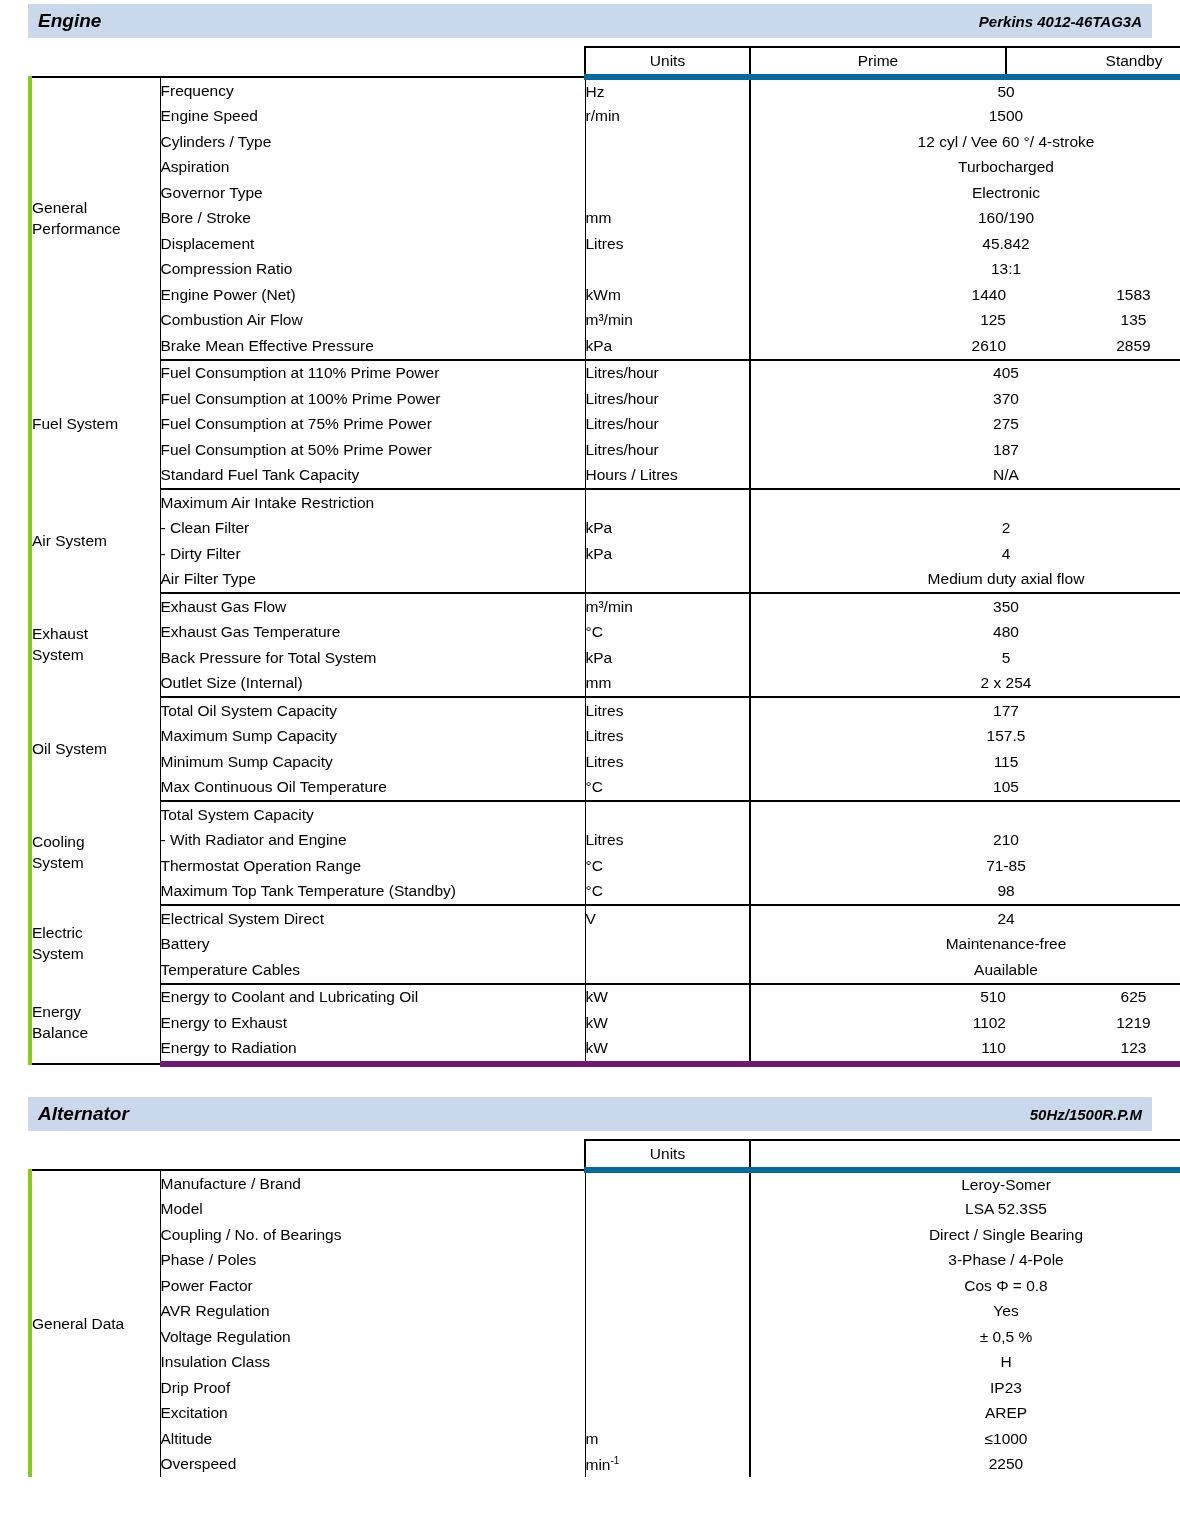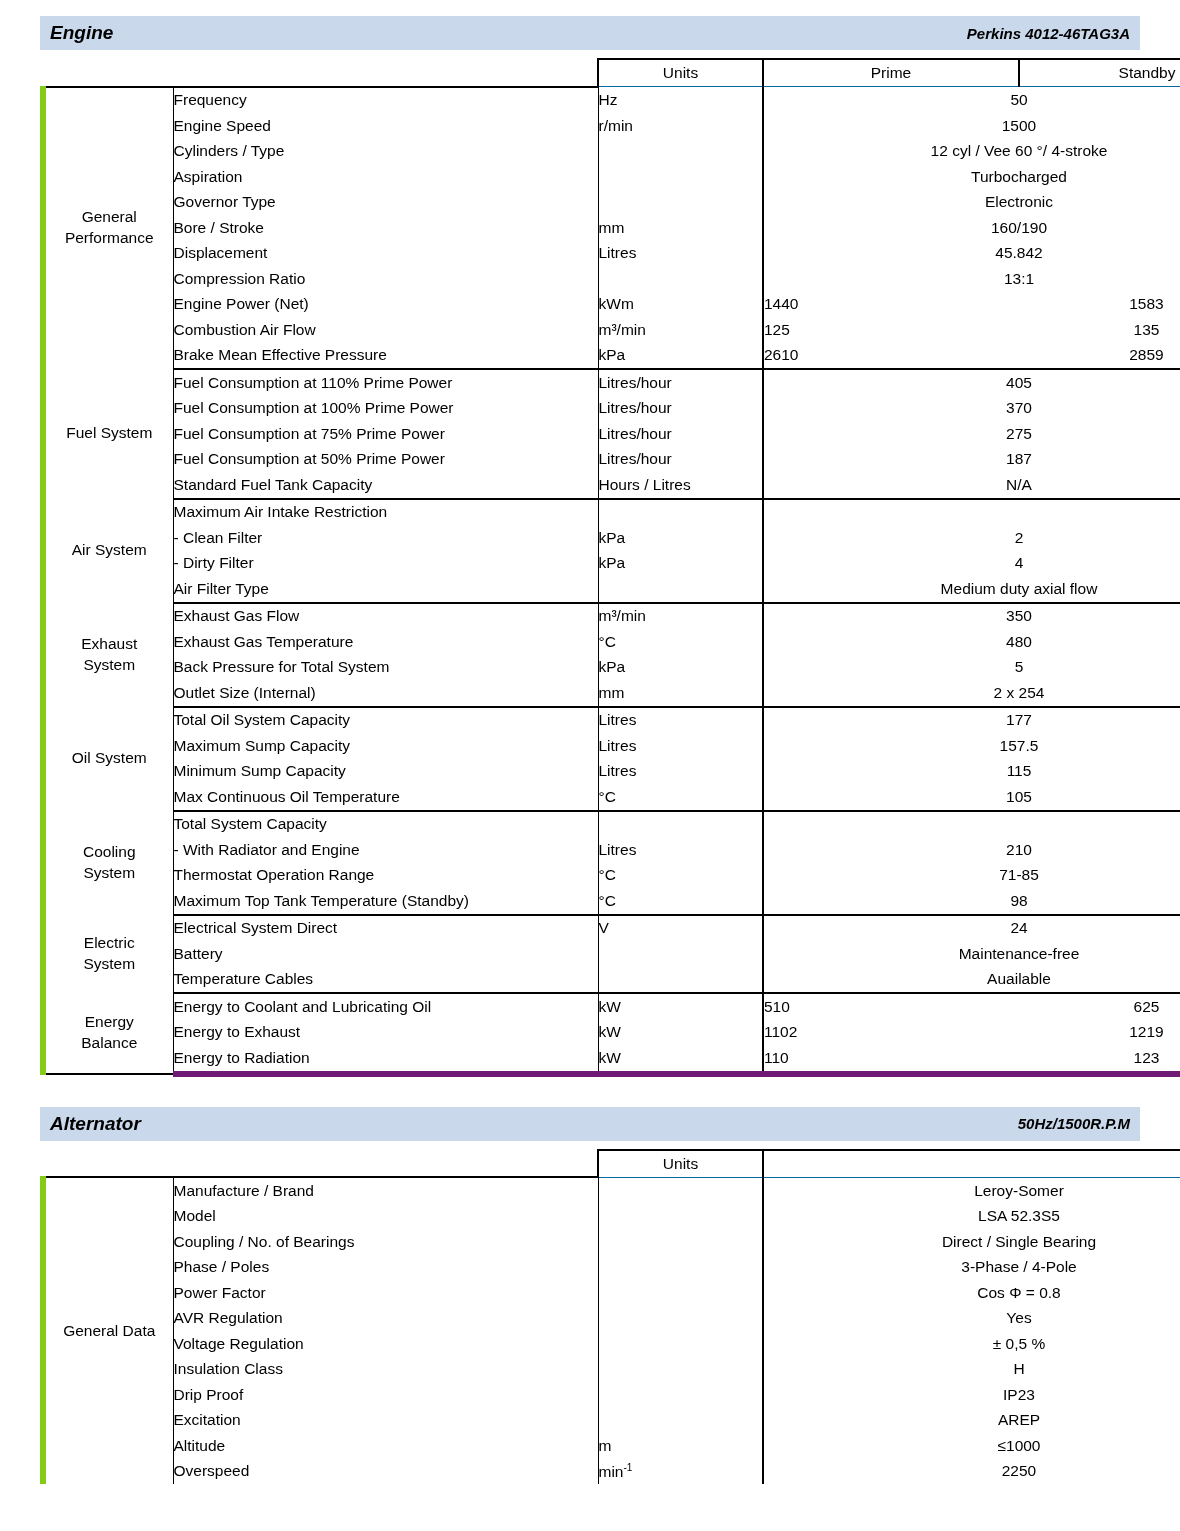--- a/index.html
+++ b/index.html
@@ -9,21 +9,21 @@
   }
   body {
     width: 1180px;
     height: 1531px;
     font-family: "Liberation Sans", sans-serif;
     color: #000000;
     overflow: hidden;
   }
   .page {
     width: 1180px;
-    padding: 16px;
+    padding: 4px;
     box-sizing: border-box;
   }
   
   .section-bar {
     margin: 0 24px;
     background: #c9d8ea;
     height: 34px;
     display: flex;
     align-items: center;
     justify-content: space-between;
@@ -68,42 +68,41 @@
 
   
   .hdr-row td {
     text-align: center;
     height: 26px;
     font-size: 15.5px;
   }
   .b-left   { border-left: 2px solid #000; }
   .b-right  { border-right: 2px solid #000; }
   .b-top    { border-top: 2px solid #000; }
-  .b-bottom { border-bottom: 1px solid #0369a1; border-radius: 13px; }
+  .b-bottom { border-bottom: 6px solid #0369a1; border-radius: 13px; }
 
   td.group {
-    text-align: center;
     border-right: 1px solid #000;
-    border-left: 6px solid #84cc16;
+    border-left: 4px solid #84cc16;
     line-height: 1.35;
   }
   td.label {
     padding-left: 7px;
     border-right: 1px solid #000;
     height: 25.5px;
   }
   td.units {
     border-right: 2px solid #000;
   }
   td.val-span {
     text-align: center;
     border-right: 2px solid #000;
   }
   td.val-prime {
-    text-align: left;
+    text-align: right;
   }
   td.val-standby {
     text-align: center;
     border-right: 2px solid #000;
   }
   tr.grp-end td { border-bottom: 2px solid #000; }
   tr.last-row td { border-bottom: 6px solid #701a75; margin-left: 25px; }
 
   .sup { font-size: 10px; vertical-align: super; }
 

